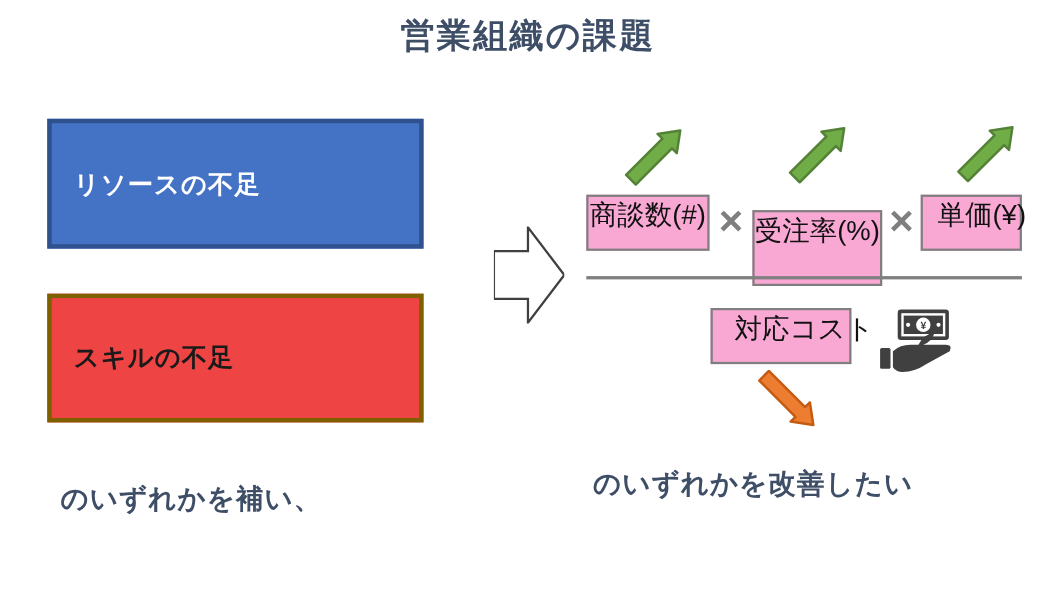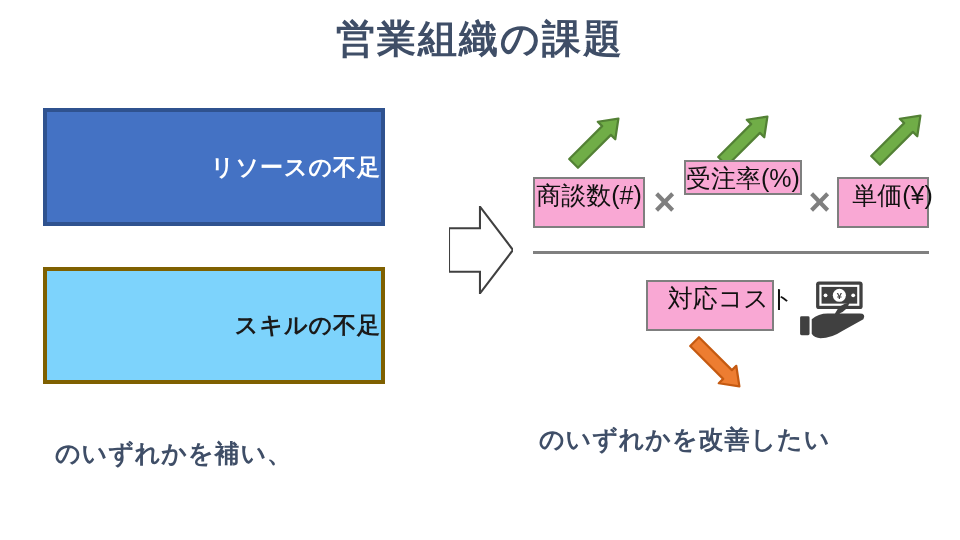--- a/index.html
+++ b/index.html
@@ -3,42 +3,42 @@
 <meta charset="utf-8">
 <style>
   html,body{margin:0;padding:0;background:#fff;}
   .slide{
     position:relative;width:960px;height:540px;background:#ffffff;overflow:hidden;
     font-family:"Liberation Sans","DejaVu Sans",sans-serif;
   }
   .abs{position:absolute;}
   .title{
     left:0;top:12px;width:960px;text-align:center;
-    font-size:39px;font-weight:bold;color:#3F4E67;letter-spacing:2px;
+    font-size:31px;font-weight:bold;color:#3F4E67;letter-spacing:2px;
   }
   .bigbox{
-    box-sizing:border-box;display:flex;align-items:center;justify-content:flex-end;
+    box-sizing:border-box;display:flex;align-items:center;justify-content:flex-start;
     font-size:23px;font-weight:bold;letter-spacing:1px;padding-left:20px;
   }
   .bigbox.blue{left:43px;top:108px;width:342px;height:118px;
     background:#4472C4;border:4px solid #2F528F;color:#ffffff;}
   .bigbox.yellow{left:43px;top:267px;width:342px;height:117px;
-    background:#7dd3fc;border:4px solid #7F6000;color:#1a1a1a;}
+    background:#ef4444;border:4px solid #7F6000;color:#1a1a1a;}
   .caption{
     font-size:25px;font-weight:bold;color:#3F4E67;text-align:left;letter-spacing:1px;
   }
   .caption.left{left:55px;top:437px;width:342px;}
   .caption.right{left:539px;top:423px;width:396px;}
   .termbox{
     box-sizing:border-box;background:#f9a8d4;border:2px solid #7F7F7F;
     display:flex;align-items:flex-start;justify-content:center;
     font-size:25px;color:#111;white-space:nowrap;
   }
   .t1{left:533px;top:177px;width:112px;height:51px;}
-  .t2{left:684px;top:160px;width:118px;height:35px;}
+  .t2{left:684px;top:191px;width:118px;height:69px;}
   .t3{left:837px;top:177px;width:92px;height:51px;padding-left:19px;}
   .costbox{left:646px;top:280px;width:128px;height:51px;padding-left:42px;}
   .op{
     display:flex;align-items:center;justify-content:center;
     font-size:38px;color:#7F7F7F;height:51px;top:177px;font-weight:bold;
   }
   .op1{left:645px;width:39px;}
   .op2{left:802px;width:35px;}
   .divider{left:533px;top:251px;width:396px;height:3px;background:#808080;}
   svg{display:block;}

